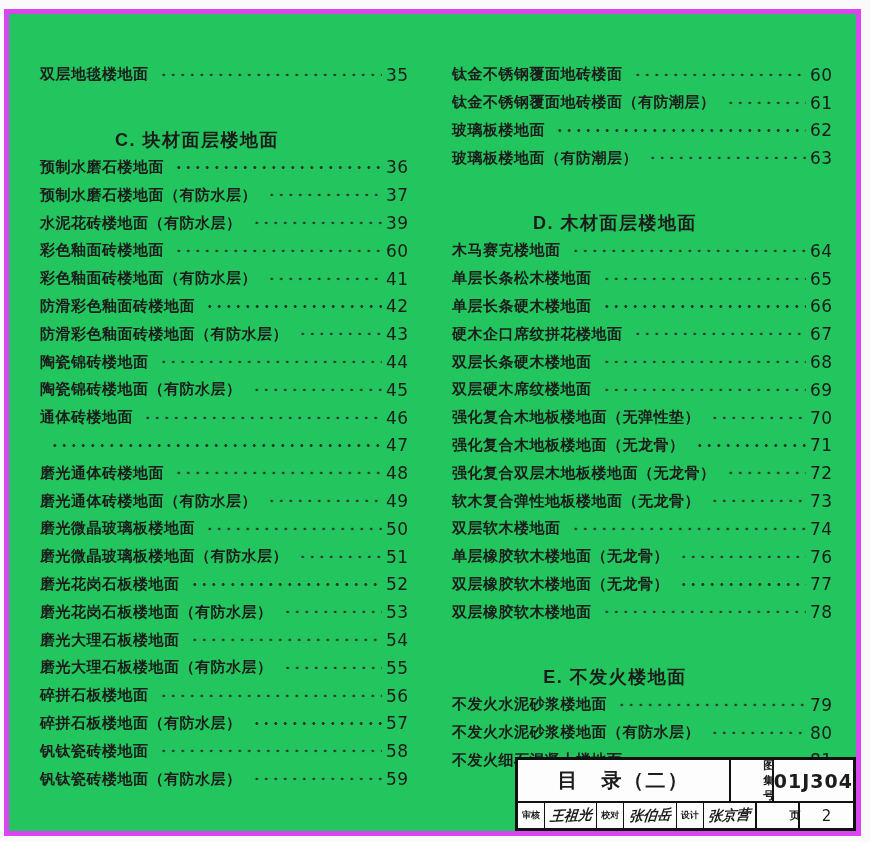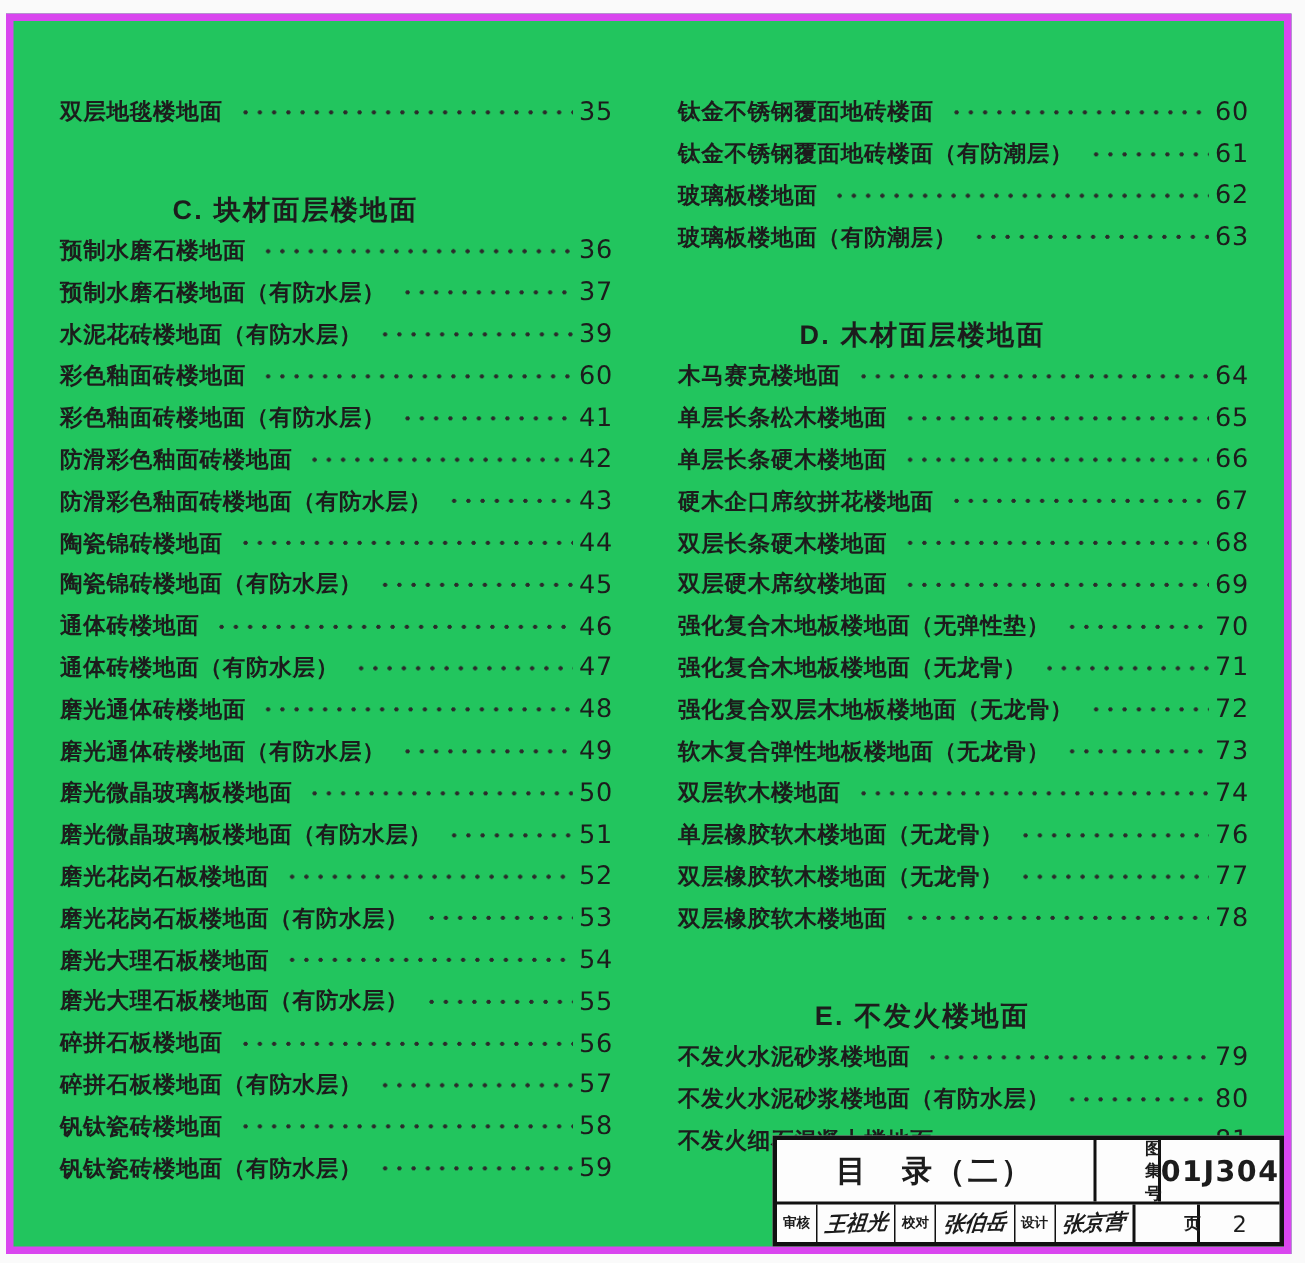--- a/index.html
+++ b/index.html
@@ -221,21 +221,20 @@
             <span class="toc-label">陶瓷锦砖楼地面（有防水层）</span>
             <span class="toc-leader"></span>
             <span class="toc-page">45</span>
           </div>
           <div class="toc-row">
             <span class="toc-label">通体砖楼地面</span>
             <span class="toc-leader"></span>
             <span class="toc-page">46</span>
           </div>
           <div class="toc-row">
-            <span class="toc-label">通体砖楼地面（有防水层）</span>
             <span class="toc-leader"></span>
             <span class="toc-page">47</span>
           </div>
           <div class="toc-row">
             <span class="toc-label">磨光通体砖楼地面</span>
             <span class="toc-leader"></span>
             <span class="toc-page">48</span>
           </div>
           <div class="toc-row">
             <span class="toc-label">磨光通体砖楼地面（有防水层）</span>

